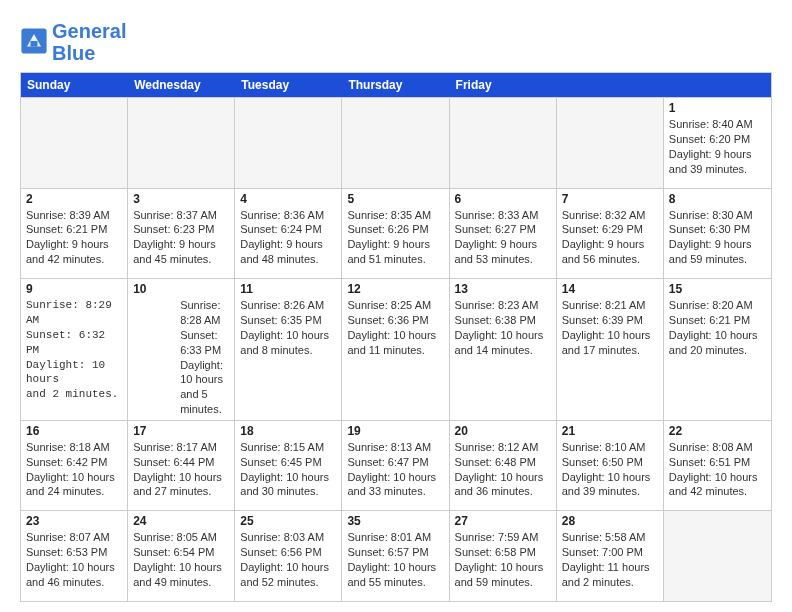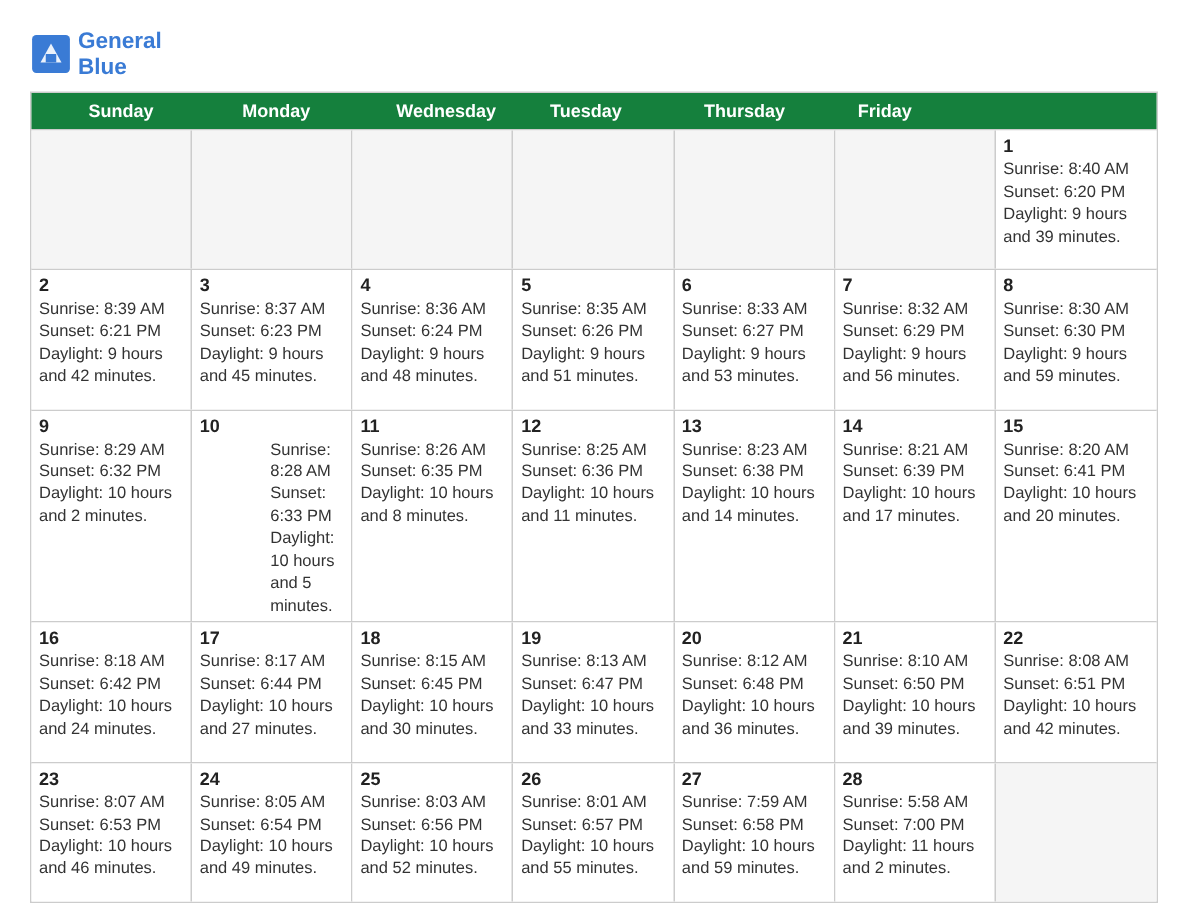--- a/index.html
+++ b/index.html
@@ -22,21 +22,21 @@
       align-items: flex-start;
       justify-content: space-between;
       margin-bottom: 8px;
     }
     .logo {
       display: flex;
       align-items: center;
       margin-top: 4px;
     }
     .logo-text {
-      font-size: 15px;
+      font-size: 20px;
       font-weight: bold;
       color: #333;
       line-height: 1.1;
     }
     .logo-text span {
       color: #3a7bd5;
     }
     .logo-icon {
       width: 28px;
       height: 28px;
@@ -59,22 +59,21 @@
     }
     .calendar {
       flex: 1;
       display: flex;
       flex-direction: column;
       border: 1px solid #ccc;
     }
     .cal-header {
       display: grid;
       grid-template-columns: repeat(7, 1fr);
-      background: #15803d;
-      padding-left: 32px;
+      background: #1d4ed8;
     }
     .cal-header-cell {
       color: #fff;
       font-size: 12px;
       font-weight: bold;
       padding: 5px 6px;
       text-align: left;
     }
     .cal-body {
       flex: 1;
@@ -133,21 +132,20 @@
     </div>
     <div class="title-block">
       <div class="month-title"></div>
       <div class="subtitle"></div>
     </div>
   </div>
 
   <div class="calendar">
     <div class="cal-header">
     <div class="cal-header-cell">Sunday</div>
-        <div class="cal-header-cell">Monday</div>
         <div class="cal-header-cell">Wednesday</div>
         <div class="cal-header-cell">Tuesday</div>
         <div class="cal-header-cell">Thursday</div>
         <div class="cal-header-cell">Friday</div>
       </div>
     <div class="cal-body">
     <div class="cal-row">
           <div class="cal-cell empty"></div>
           <div class="cal-cell empty"></div>
           <div class="cal-cell empty"></div>
@@ -209,21 +207,21 @@
             <span class="day-number">8</span>
             <div class="cell-info" style="white-space: pre-line;">Sunrise: 8:30 AM
 Sunset: 6:30 PM
 Daylight: 9 hours
 and 59 minutes.</div>
           </div>
         </div>
         <div class="cal-row">
           <div class="cal-cell">
             <span class="day-number">9</span>
-            <div class="cell-info" style="white-space: pre-line;">Sunrise: 8:29 AM
+            <div class="cell-info" style="white-space: pre-line; font-family: Liberation Mono, monospace;">Sunrise: 8:29 AM
 Sunset: 6:32 PM
 Daylight: 10 hours
 and 2 minutes.</div>
           </div>
           <div class="cal-cell">
             <span class="day-number">10</span>
             <div class="cell-info" style="white-space: pre-line; margin-left: 47px;">Sunrise: 8:28 AM
 Sunset: 6:33 PM
 Daylight: 10 hours
 and 5 minutes.</div>
@@ -252,21 +250,21 @@
           <div class="cal-cell">
             <span class="day-number">14</span>
             <div class="cell-info" style="white-space: pre-line;">Sunrise: 8:21 AM
 Sunset: 6:39 PM
 Daylight: 10 hours
 and 17 minutes.</div>
           </div>
           <div class="cal-cell">
             <span class="day-number">15</span>
             <div class="cell-info" style="white-space: pre-line;">Sunrise: 8:20 AM
-Sunset: 6:41 PM
+Sunset: 6:21 PM
 Daylight: 10 hours
 and 20 minutes.</div>
           </div>
         </div>
         <div class="cal-row">
           <div class="cal-cell">
             <span class="day-number">16</span>
             <div class="cell-info" style="white-space: pre-line;">Sunrise: 8:18 AM
 Sunset: 6:42 PM
 Daylight: 10 hours
@@ -331,21 +329,21 @@
 and 49 minutes.</div>
           </div>
           <div class="cal-cell">
             <span class="day-number">25</span>
             <div class="cell-info" style="white-space: pre-line;">Sunrise: 8:03 AM
 Sunset: 6:56 PM
 Daylight: 10 hours
 and 52 minutes.</div>
           </div>
           <div class="cal-cell">
-            <span class="day-number">26</span>
+            <span class="day-number">35</span>
             <div class="cell-info" style="white-space: pre-line;">Sunrise: 8:01 AM
 Sunset: 6:57 PM
 Daylight: 10 hours
 and 55 minutes.</div>
           </div>
           <div class="cal-cell">
             <span class="day-number">27</span>
             <div class="cell-info" style="white-space: pre-line;">Sunrise: 7:59 AM
 Sunset: 6:58 PM
 Daylight: 10 hours

